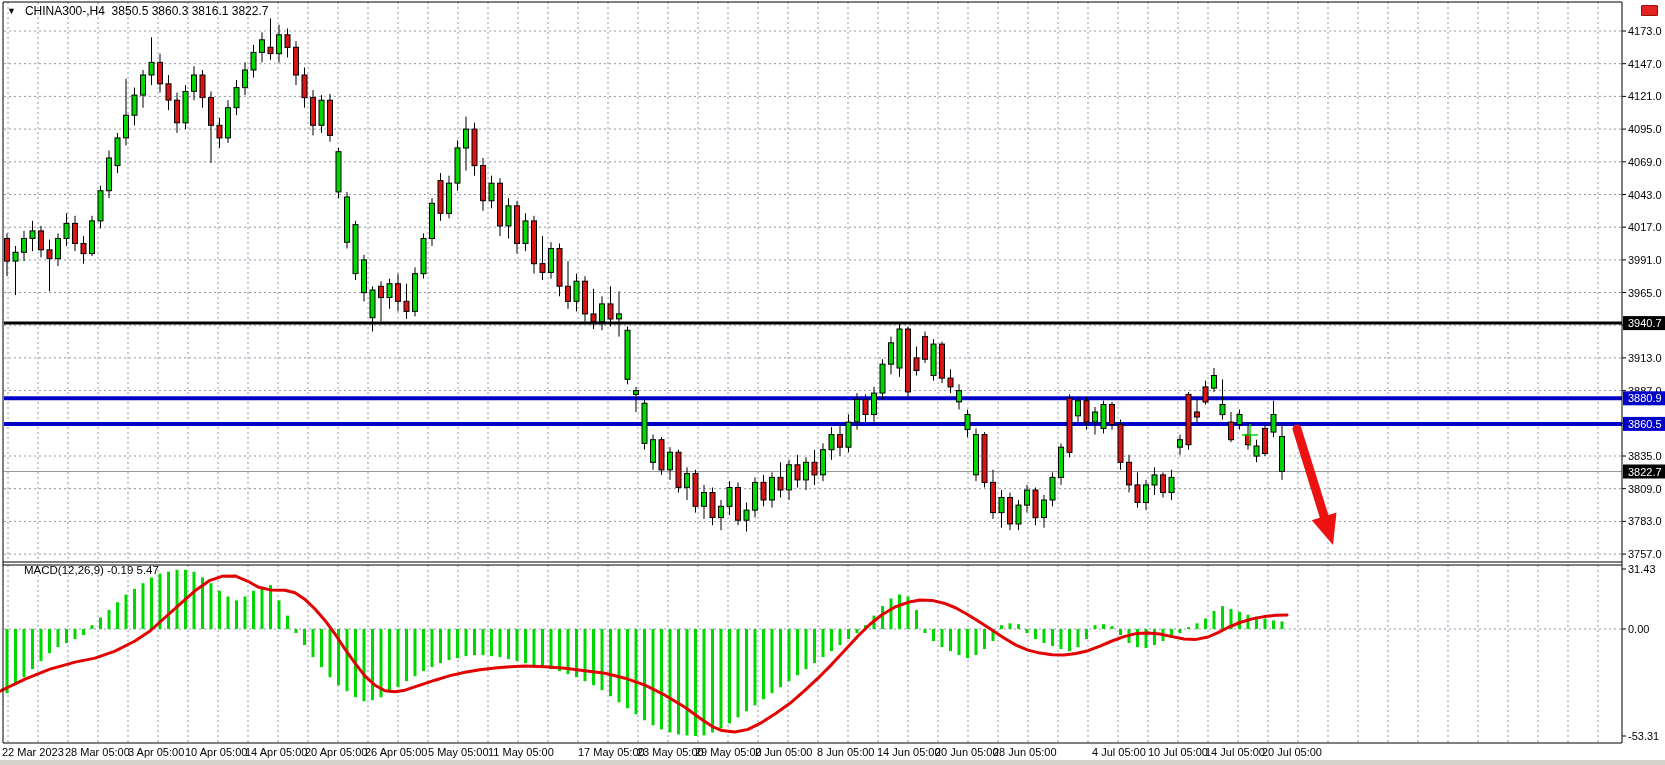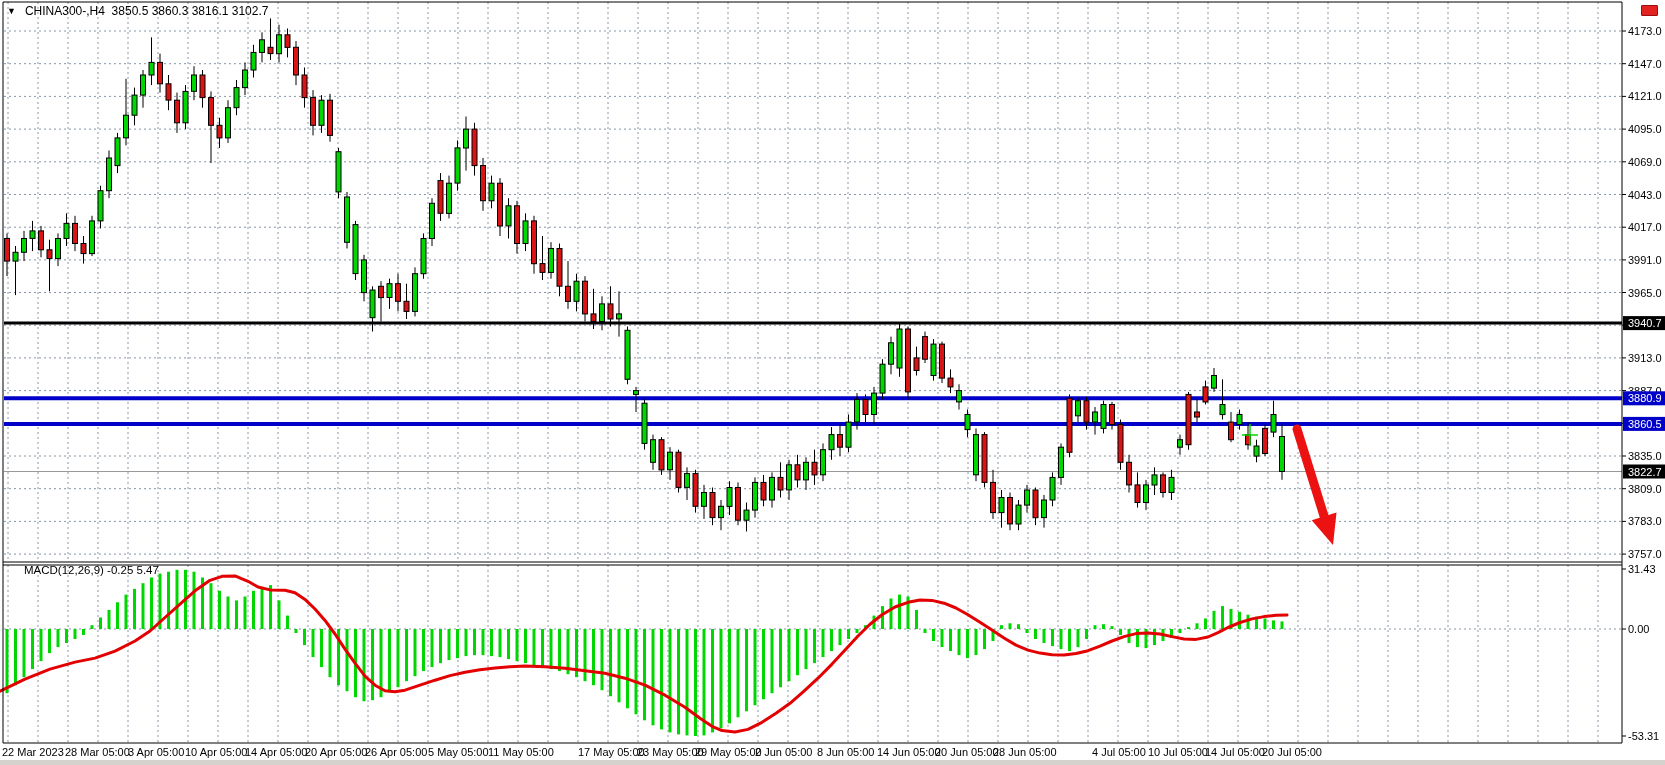--- a/index.html
+++ b/index.html
@@ -707,17 +707,17 @@
         <text x="993" y="756" font-size="11" fill="#000000">28 Jun 05:00</text>
         <text x="1092" y="756" font-size="11" fill="#000000">4 Jul 05:00</text>
         <text x="1148" y="756" font-size="11" fill="#000000">10 Jul 05:00</text>
         <text x="1205" y="756" font-size="11" fill="#000000">14 Jul 05:00</text>
         <text x="1262" y="756" font-size="11" fill="#000000">20 Jul 05:00</text>
       </g>
       <rect x="0" y="760" width="1665" height="5" fill="#d5d2cd"></rect>
     </svg>
   <div class="title-overlay">
     <span class="dd-icon">▼</span>
-    <span>CHINA300-,H4  3850.5 3860.3 3816.1 3102.7</span>
+    <span>CHINA300-,H4  3850.5 3860.3 3816.1 3822.7</span>
   </div>
   <div class="alert-btn" title=""></div>
-  <div class="macd-label">MACD(12,26,9) -0.25 5.47</div>
+  <div class="macd-label">MACD(12,26,9) -0.19 5.47</div>
 </div>
 
 </body></html>

